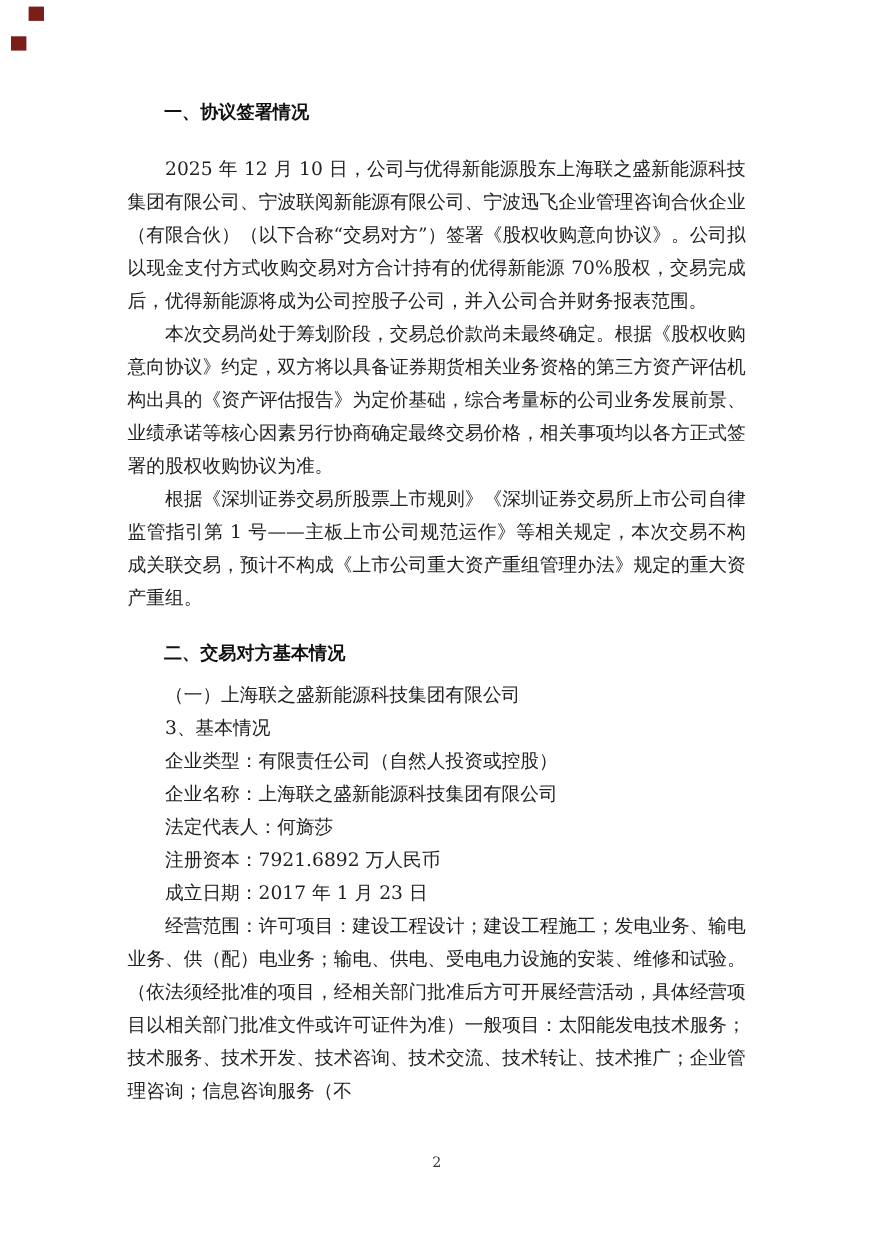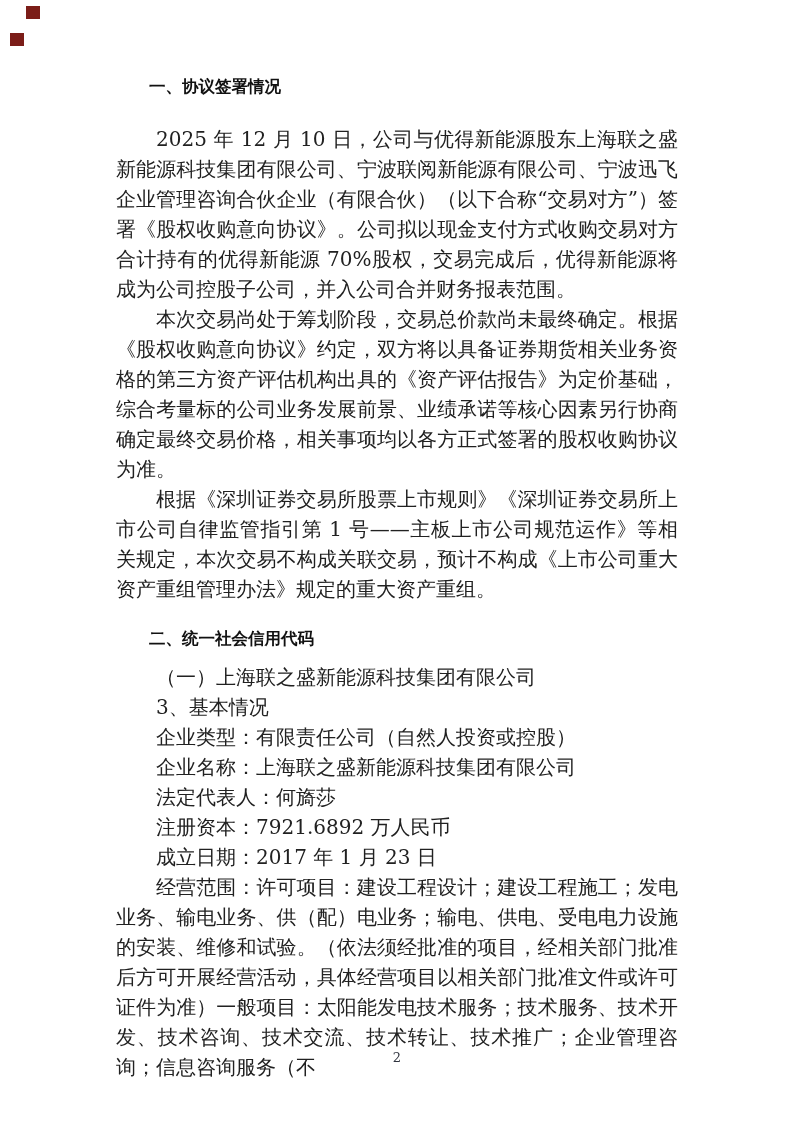--- a/index.html
+++ b/index.html
@@ -14,26 +14,26 @@
   }
   .stamp {
     position: absolute;
     background: #7b1d18;
   }
   .stamp.s1 { left: 26px; top: 6px;  width: 14px; height: 13px; }
   .stamp.s2 { left: 10px; top: 33px; width: 14px; height: 13px; }
   .content {
     position: absolute;
     left: 116px;
-    top: 72px;
+    top: 87px;
     width: 562px;
   }
   .content p {
     margin: 0;
-    font-size: 20px;
+    font-size: 17px;
     line-height: 30px;
     text-align: justify;
     text-indent: 2em;
   }
   .sec-heading {
     margin: 0;
     font-size: 16.5px;
     font-weight: bold;
     line-height: 30px;
     text-indent: 2em;
@@ -63,21 +63,21 @@
   <div class="content">
 
     <h2 class="sec-heading first">一、协议签署情况</h2>
 
     <p>2025 年 12 月 10 日，公司与优得新能源股东上海联之盛新能源科技集团有限公司、宁波联阅新能源有限公司、宁波迅飞企业管理咨询合伙企业（有限合伙）（以下合称“交易对方”）签署《股权收购意向协议》。公司拟以现金支付方式收购交易对方合计持有的优得新能源 70%股权，交易完成后，优得新能源将成为公司控股子公司，并入公司合并财务报表范围。</p>
 
     <p>本次交易尚处于筹划阶段，交易总价款尚未最终确定。根据《股权收购意向协议》约定，双方将以具备证券期货相关业务资格的第三方资产评估机构出具的《资产评估报告》为定价基础，综合考量标的公司业务发展前景、业绩承诺等核心因素另行协商确定最终交易价格，相关事项均以各方正式签署的股权收购协议为准。</p>
 
     <p>根据《深圳证券交易所股票上市规则》《深圳证券交易所上市公司自律监管指引第 1 号——主板上市公司规范运作》等相关规定，本次交易不构成关联交易，预计不构成《上市公司重大资产重组管理办法》规定的重大资产重组。</p>
 
-    <h2 class="sec-heading second">二、统一社会信用代码</h2>
+    <h2 class="sec-heading second">二、交易对方基本情况</h2>
 
     <p class="field">（一）上海联之盛新能源科技集团有限公司</p>
 
     <p class="field">3、基本情况</p>
 
     <p class="field">企业类型：有限责任公司（自然人投资或控股）</p>
 
     <p class="field">企业名称：上海联之盛新能源科技集团有限公司</p>
 
 

